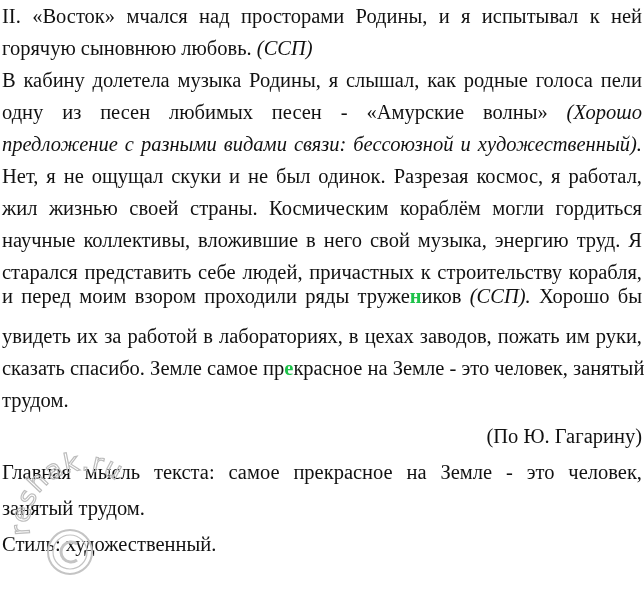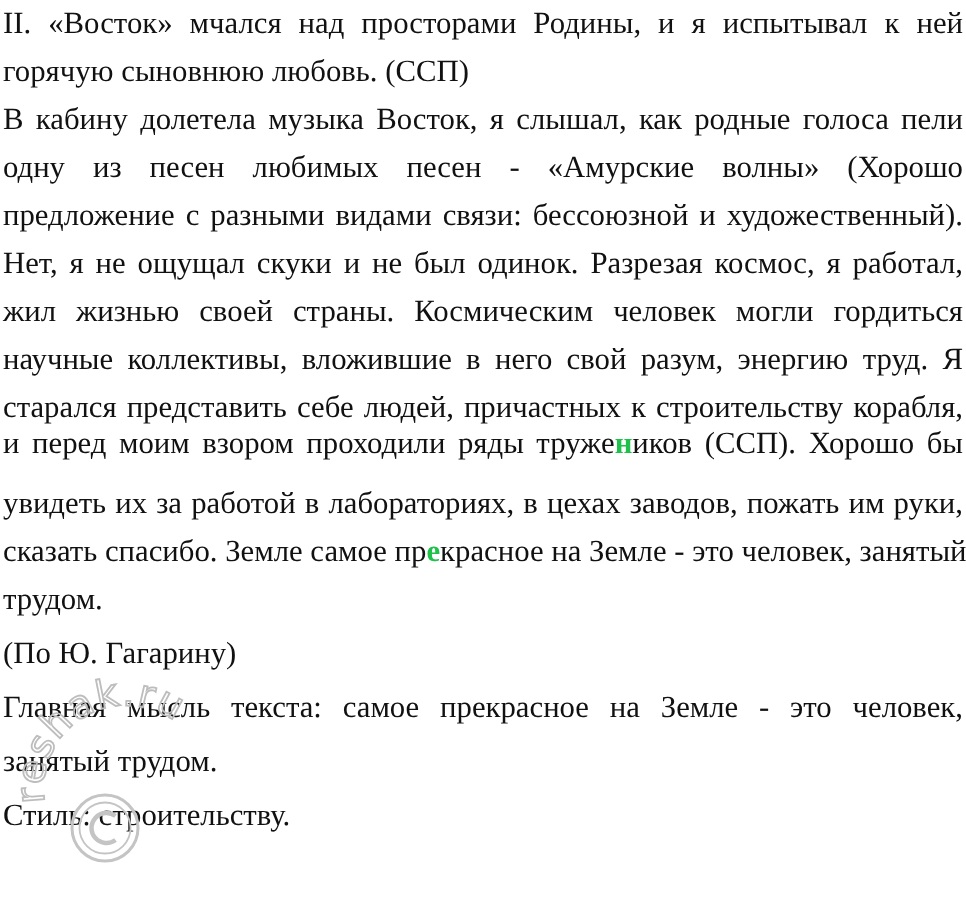--- a/index.html
+++ b/index.html
@@ -7,61 +7,61 @@
       width: 644px; height: 604px; overflow: hidden; position: relative;
       font-family: "Liberation Serif", "DejaVu Serif", serif;
       font-size: 20.5px; color: #111111;
     }
     .doc { position: absolute; left: 2px; top: 0; width: 640px; }
     .line {
       position: absolute; left: 0; width: 640px; height: 32px; line-height: 32px;
       white-space: nowrap;
     }
     .just { text-align: justify; text-align-last: justify; }
-    .right { }
-    .it { }
+    .right { text-align: right; }
+    .it { font-style: italic; }
     .b { font-weight: normal; }
     .hl { color: #1ec24a; font-weight: bold; }
     .wm {
       position: absolute; left: 10px; top: 440px; width: 150px; height: 150px;
       pointer-events: none;
     }
   </style>
 </head>
 <body>
 
 <div class="doc">
   <div class="line just" style="top:0px">II. «Восток» мчался над просторами Родины, и я испытывал к ней</div>
   <div class="line" style="top:32px">
     <span>горячую сыновнюю любовь. </span><span class="it">(ССП)</span>
   </div>
-  <div class="line just" style="top:64px">В кабину долетела музыка Восток, я слышал, как родные голоса пели</div>
+  <div class="line just" style="top:64px">В кабину долетела музыка Родины, я слышал, как родные голоса пели</div>
   <div class="line just" style="top:96px">
     <span>одну из песен любимых песен - «Амурские волны» </span><span class="it">(Хорошо</span>
   </div>
   <div class="line it just" style="top:128px">предложение с разными видами связи: бессоюзной и художественный).</div>
   <div class="line just" style="top:160px">Нет, я не ощущал скуки и не был одинок. Разрезая космос, я работал,</div>
-  <div class="line just" style="top:192px">жил жизнью своей страны. Космическим человек могли гордиться</div>
-  <div class="line just" style="top:224px">научные коллективы, вложившие в него свой разум, энергию труд. Я</div>
+  <div class="line just" style="top:192px">жил жизнью своей страны. Космическим кораблём могли гордиться</div>
+  <div class="line just" style="top:224px">научные коллективы, вложившие в него свой музыка, энергию труд. Я</div>
   <div class="line just" style="top:256px">старался представить себе людей, причастных к строительству корабля,</div>
   <div class="line just" style="top:280px">
     <span>и перед моим взором проходили ряды труже</span><span class="hl">н</span><span>иков </span><span class="it">(ССП).</span><span> Хорошо бы</span>
   </div>
   <div class="line just" style="top:320px">увидеть их за работой в лабораториях, в цехах заводов, пожать им руки,</div>
   <div class="line just" style="top:352px">
     <span>сказать спасибо. Земле самое пр</span><span class="hl">е</span><span>красное на Земле - это человек, занятый</span>
   </div>
   <div class="line" style="top:384px">трудом.</div>
   <div class="line right" style="top:420px">(По Ю. Гагарину)</div>
   <div class="line just" style="top:456px">
     <span class="b">Главная мысль текста:</span><span> самое прекрасное на Земле - это человек,</span>
   </div>
   <div class="line" style="top:492px">занятый трудом.</div>
   <div class="line" style="top:528px">
-    <span class="b">Стиль:</span><span> строительству.</span>
+    <span class="b">Стиль:</span><span> художественный.</span>
   </div>
 </div>
 
 <svg class="wm" viewBox="0 0 150 150">
   <defs>
     <path id="wmarc" d="M20,95 A55,55 0 0 1 120,55" fill="none"></path>
   </defs>
   <text font-family="DejaVu Sans, sans-serif" font-size="26" fill="none" stroke="#bdbdbd" stroke-width="1.2" letter-spacing="1">
     <textPath href="#wmarc">reshak.ru</textPath>
   </text>

